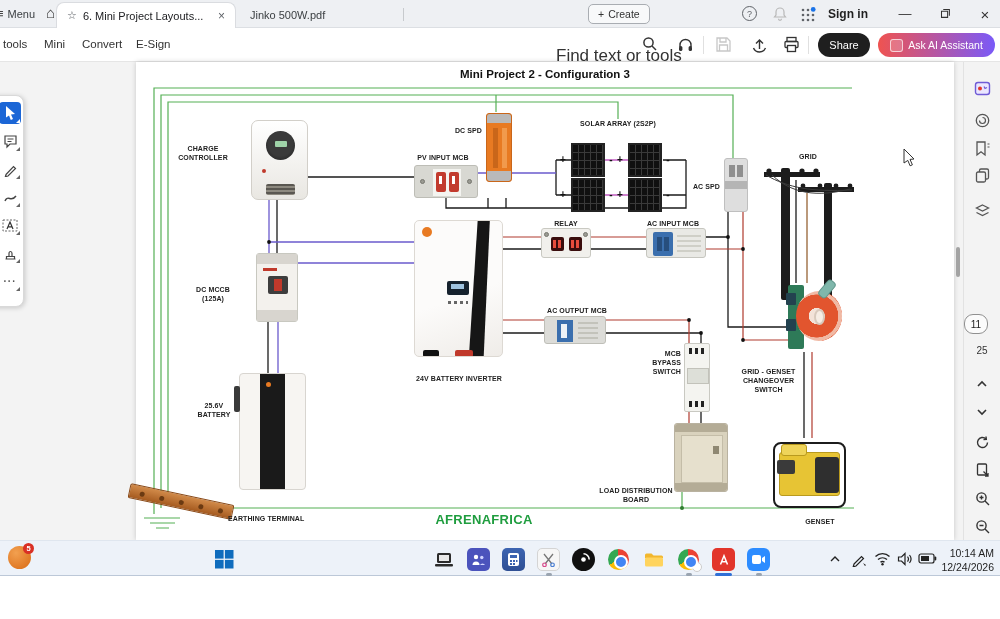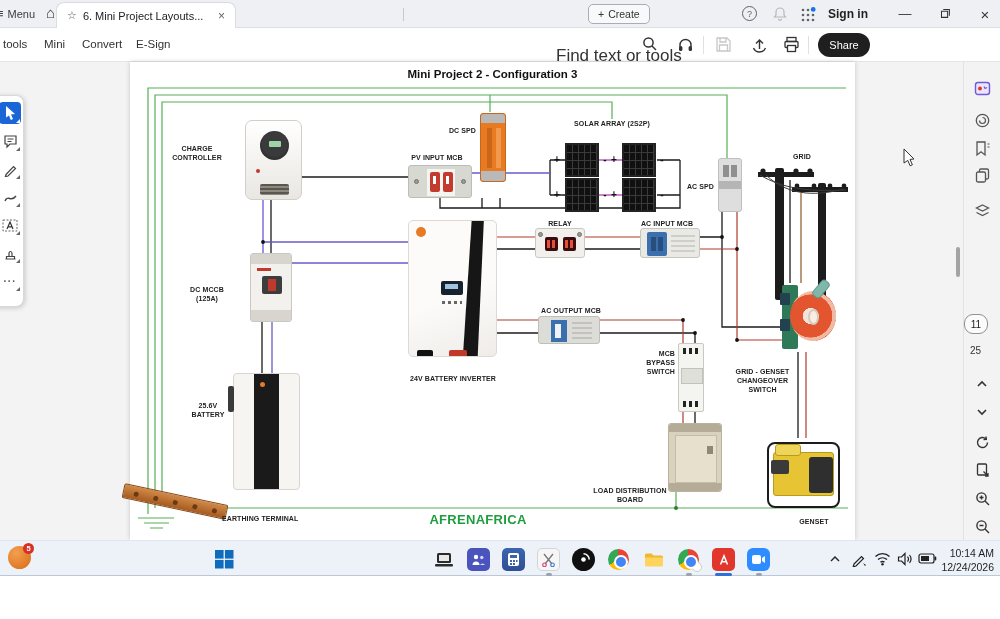--- a/index.html
+++ b/index.html
@@ -34,33 +34,33 @@
   .tdiv{position:absolute;top:8px;width:1px;height:18px;background:#e0e0e0}
   .share-pill{position:absolute;left:818px;top:5px;width:52px;height:24px;background:#1f1f1f;color:#fff;border-radius:13px;font-size:11px;display:flex;align-items:center;justify-content:center}
   .ai-pill{position:absolute;left:878px;top:5px;width:117px;height:24px;border-radius:13px;background:linear-gradient(90deg,#ef5350,#7a5af8);color:#fff;font-size:10.5px;display:flex;align-items:center;justify-content:center;gap:5px}
   .ai-badge{width:13px;height:13px;border-radius:3px;background:#fff3;border:1px solid #fffa;display:inline-block}
 
   
   .main{position:absolute;left:0;top:62px;width:1000px;height:478px;background:#f3f3f3}
   .rail{position:absolute;right:0;top:0;width:37px;height:478px;background:#f3f3f3;border-left:1px solid #e2e2e2}
   .rail-ico{position:absolute;left:10px}
   .pgbox{position:absolute;left:0;top:252px;width:24px;height:20px;border:1px solid #909090;border-radius:9px;background:#fbfbfb;font-size:10px;color:#222;display:flex;align-items:center;justify-content:center}
-  .pgtotal{position:absolute;left:6px;top:283px;width:24px;font-size:10px;color:#333}
+  .pgtotal{position:absolute;left:6px;top:283px;width:24px;text-align:center;font-size:10px;color:#333}
   .scroll-thumb{position:absolute;left:956px;top:185px;width:4px;height:30px;background:#a3a3a3;border-radius:2px}
 
   
   .palette{position:absolute;left:-6px;top:33px;width:30px;height:212px;background:#fff;border:1px solid #d9d9d9;border-radius:0 8px 8px 0;box-shadow:1px 1px 5px rgba(0,0,0,.18)}
   .pal-tile{position:absolute;left:4px;width:22px;height:22px;border-radius:4px;display:flex;align-items:center;justify-content:center}
   .pal-tile.sel{background:#1b66d6}
   .pal-tile::after{content:"";position:absolute;right:1px;bottom:1px;border-left:4px solid transparent;border-bottom:4px solid #666}
   .pal-tile.sel::after{border-bottom-color:#fff}
   .pal-dots{color:#555;font-size:10px;font-weight:bold;letter-spacing:1px}
 
   
-  .page{position:absolute;left:130px;top:0;width:725px;height:478px;background:#fff;box-shadow:0 0 5px rgba(0,0,0,.18)}
+  .page{position:absolute;left:136px;top:0;width:818px;height:478px;background:#fff;box-shadow:0 0 5px rgba(0,0,0,.18)}
   .wires{position:absolute;left:0;top:0;z-index:1}
   .pg-title{position:absolute;left:0;top:6px;width:100%;text-align:center;font-size:11.5px;font-weight:bold;color:#111;z-index:3}
   .lbl{position:absolute;z-index:3;font-weight:bold;font-size:7px;line-height:1.3;color:#222;white-space:pre-line;text-align:center;letter-spacing:.1px}
   .brand{position:absolute;left:278px;top:450px;width:140px;text-align:center;font-size:13px;font-weight:800;color:#1f9d3f;letter-spacing:.3px;z-index:3}
   .dev{position:absolute;z-index:2}
   .sign{position:absolute;z-index:3;font-size:10px;font-weight:bold;color:#111;width:10px;text-align:center}
 
   .cc{left:115px;top:58px;width:57px;height:80px;background:linear-gradient(#ffffff,#e9e7e2);border:1px solid #d2cfc9;border-radius:7px}
   .cc-eye{position:absolute;left:14px;top:10px;width:29px;height:29px;border-radius:50%;background:radial-gradient(circle at 50% 45%,#3a3a3a 55%,#1b1b1b)}
   .cc-lcd{position:absolute;left:9px;top:10px;width:12px;height:6px;background:#9fd3a8;border-radius:1px}
@@ -176,20 +176,23 @@
       <span class="glyph">≡</span>
       <span>Menu</span>
     </div>
     <div class="home-btn"><span>⌂</span></div>
 
     <div class="tab active">
       <span class="star">☆</span>
       <span style="overflow:hidden;text-overflow:ellipsis">6. Mini Project Layouts...</span>
       <span class="tclose">×</span>
     </div>
+    <div class="tab tab2">
+      <span>Jinko 500W.pdf</span>
+    </div>
     <div class="tab-sep" style="left:403px"></div>
     <div class="create-btn">
       <span>+</span>
       <span>Create</span>
     </div>
 
     <div class="help-circle">
         <span>?</span>
       </div>
     <svg class="bell" width="16" height="16" viewBox="0 0 16 16">
@@ -244,20 +247,24 @@
       </svg>
     <svg class="ticon" style="left:782px" width="19" height="19" viewBox="0 0 19 19">
         <rect x="5" y="2.5" width="9" height="4" fill="none" stroke="#333" stroke-width="1.3"></rect>
         <rect x="3" y="6.5" width="13" height="6" rx="1" fill="none" stroke="#333" stroke-width="1.3"></rect>
         <rect x="5.5" y="10.5" width="8" height="6" fill="#fff" stroke="#333" stroke-width="1.3"></rect>
       </svg>
     <div class="tdiv" style="left:808px"></div>
     <div class="share-pill">
         <span>Share</span>
       </div>
+    <div class="ai-pill">
+      <span class="ai-badge"></span>
+      <span>Ask AI Assistant</span>
+    </div>
   </div>
 
   <div class="main">
 
     <div class="palette">
       <div class="pal-tile sel" style="top:6px">
         <svg width="15" height="16" viewBox="0 0 15 16">
             <path d="M3,1 L12,9 L8,9.5 L10,14 L7.8,14.9 L6,10.4 L3,12.6 Z" fill="#fff"></path>
           </svg>
       </div>

